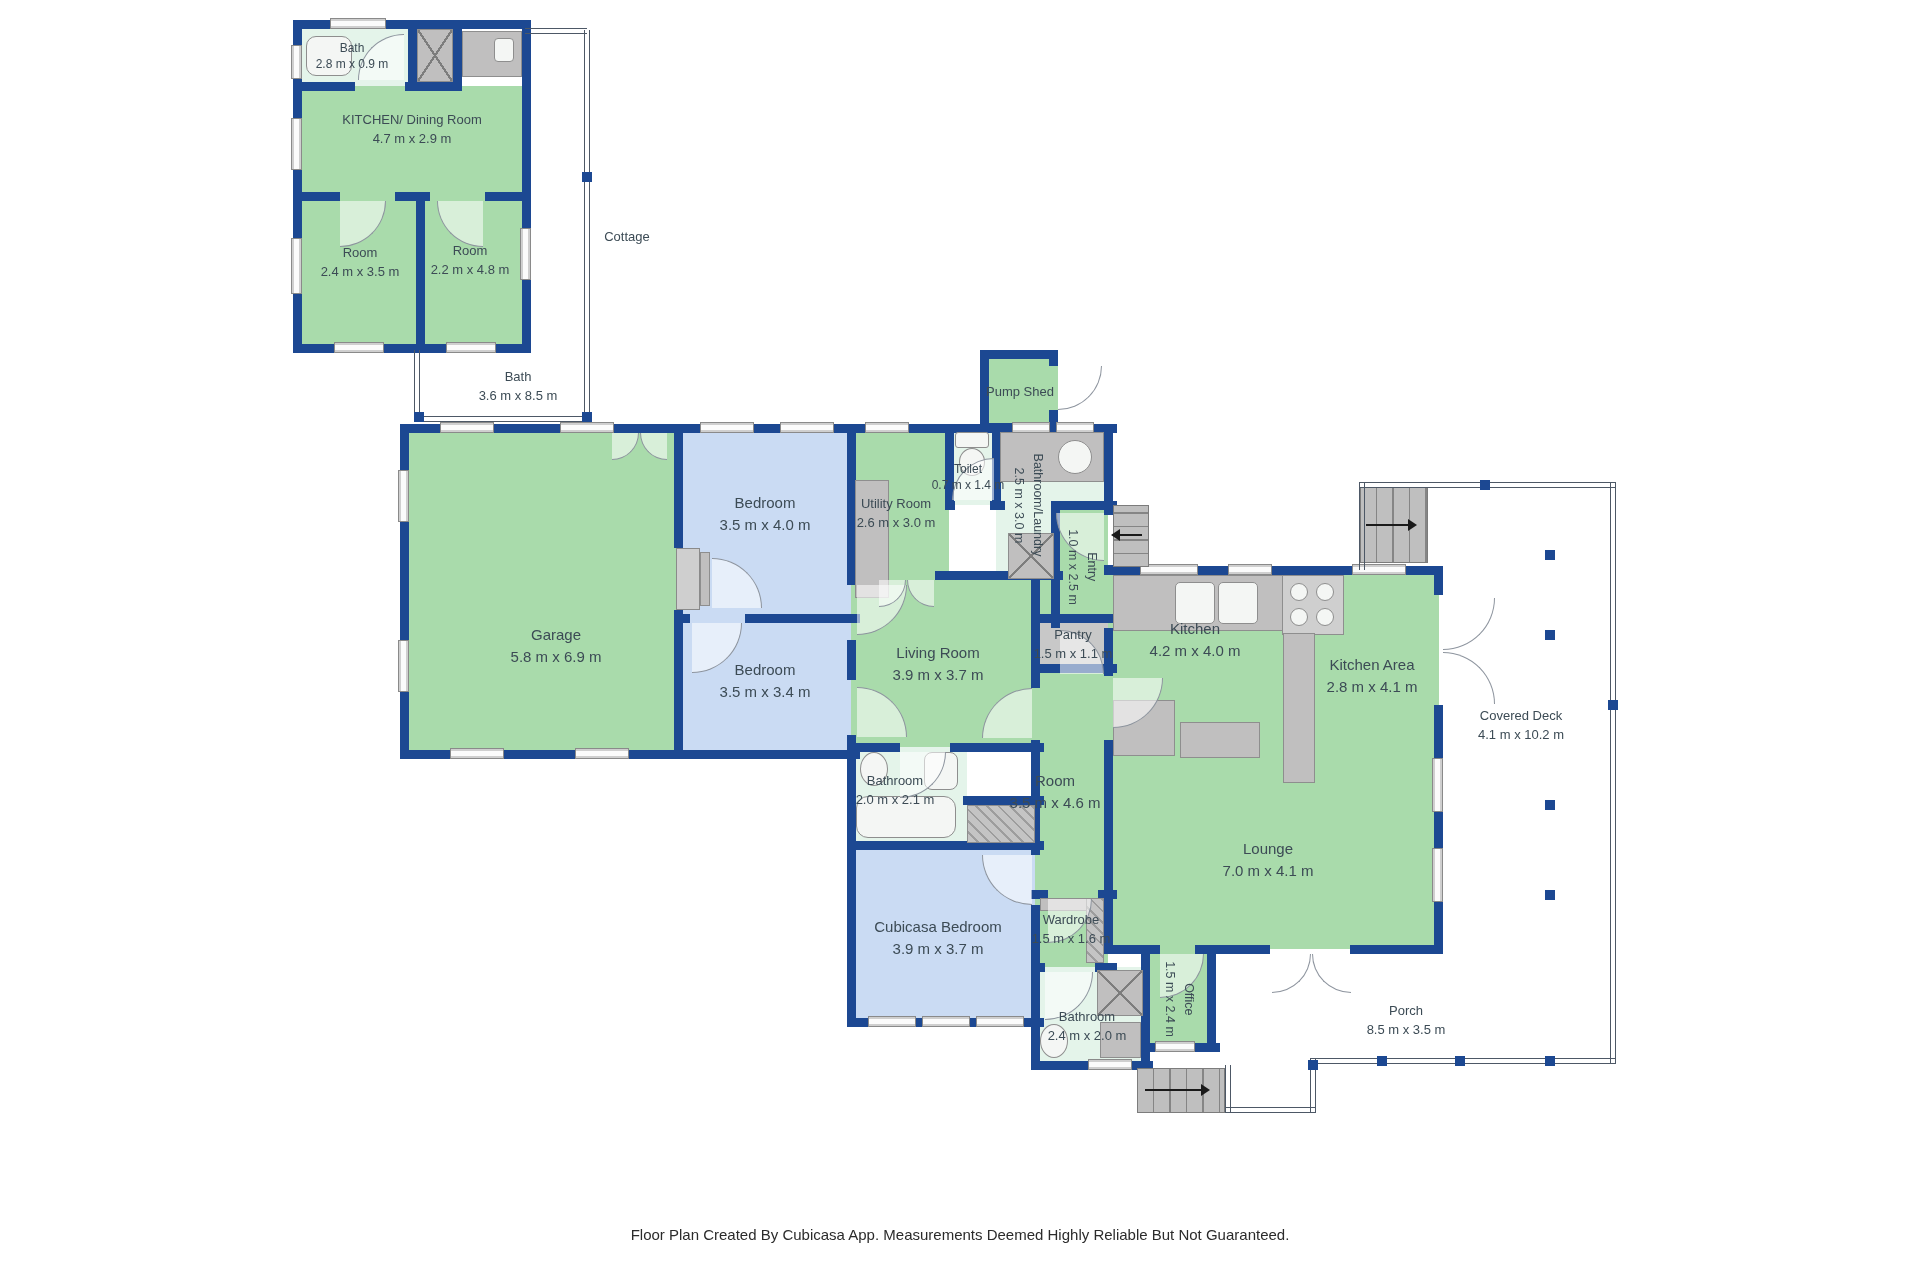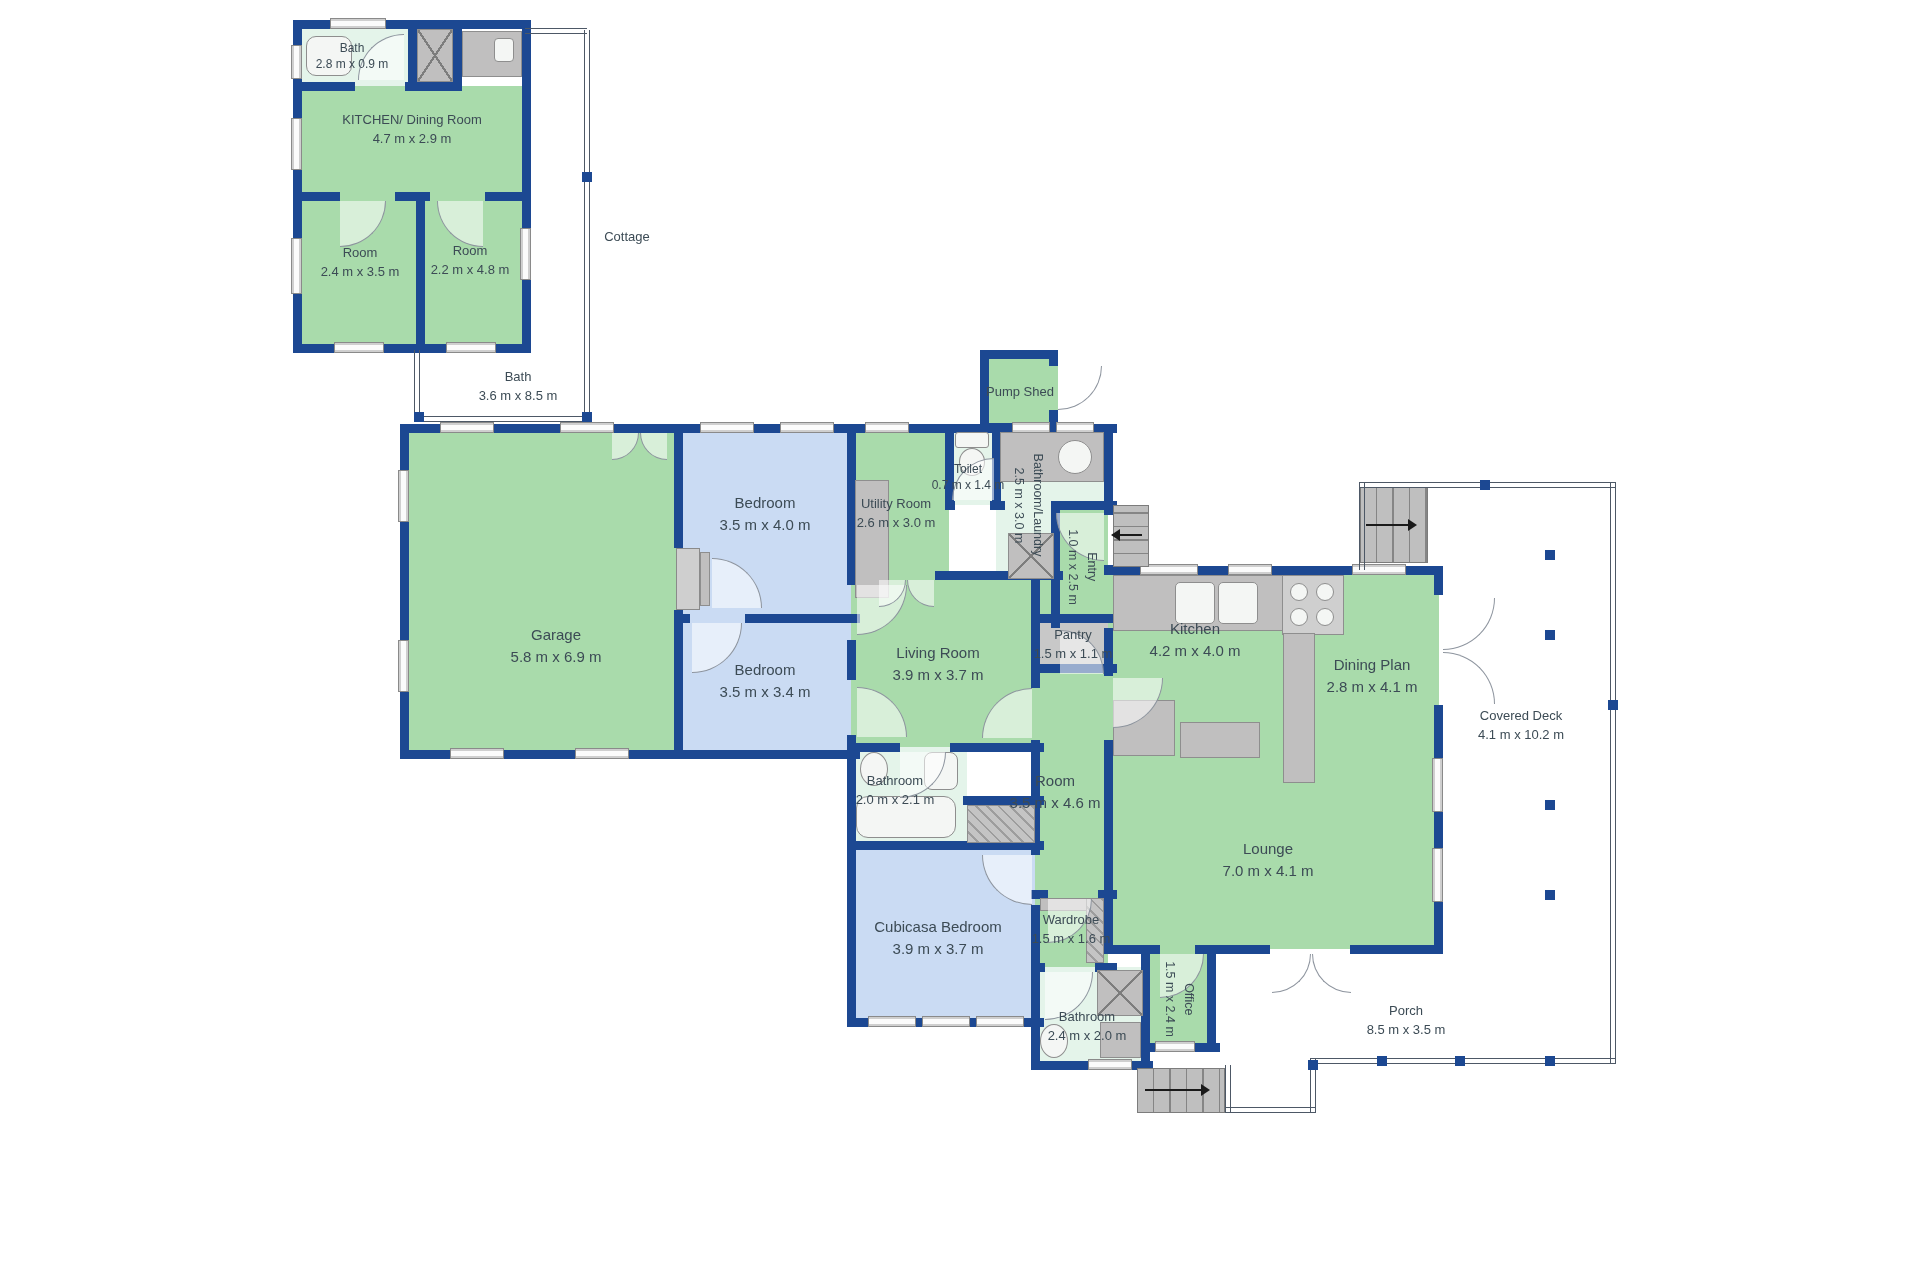--- a/index.html
+++ b/index.html
@@ -319,21 +319,21 @@
     </div>
   <div class="rlabel sm" style="left:1073px;top:645px;">
     <span>Pantry</span>
       <span>1.5 m x 1.1 m</span>
     </div>
   <div class="rlabel" style="left:1195px;top:640px;">
     <span>Kitchen</span>
       <span>4.2 m x 4.0 m</span>
     </div>
   <div class="rlabel" style="left:1372px;top:676px;">
-    <span>Dining Plan</span>
+    <span>Kitchen Area</span>
       <span>2.8 m x 4.1 m</span>
     </div>
   <div class="rlabel sm" style="left:1521px;top:726px;">
     <span>Covered Deck</span>
       <span>4.1 m x 10.2 m</span>
     </div>
   <div class="rlabel" style="left:1055px;top:792px;">
     <span>Room</span>
       <span>3.5 m x 4.6 m</span>
     </div>
@@ -360,13 +360,14 @@
   <div class="rlabel-v" style="left:1179px;top:999px;">
     <span>Office</span>
       <span>1.5 m x 2.4 m</span>
     </div>
   <div class="rlabel sm" style="left:1406px;top:1021px;">
     <span>Porch</span>
       <span>8.5 m x 3.5 m</span>
     </div>
 
 
+  <div class="footer">Floor Plan Created By Cubicasa App. Measurements Deemed Highly Reliable But Not Guaranteed.</div>
 </div>
 
 </body></html>

